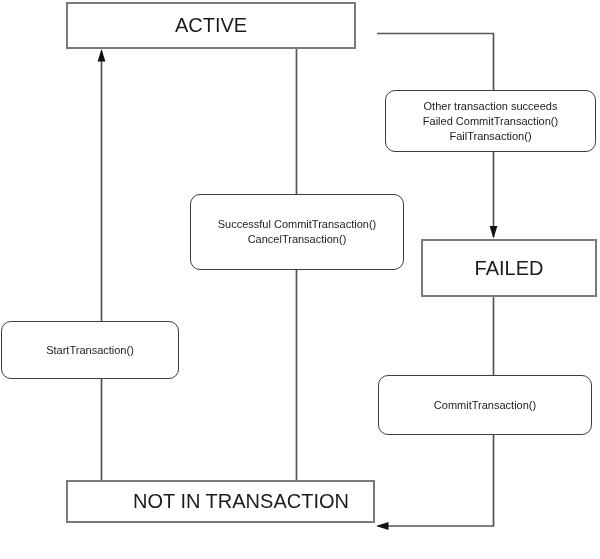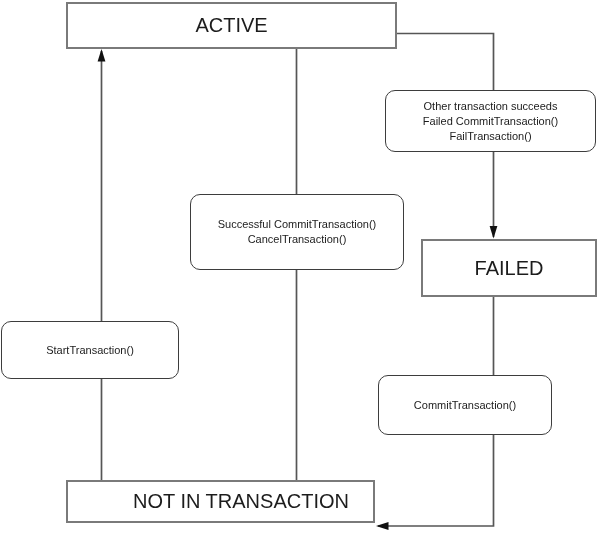--- a/index.html
+++ b/index.html
@@ -46,28 +46,28 @@
     flex-direction: column;
     align-items: center;
     justify-content: center;
     font-size: 11px;
     line-height: 15px;
     color: #1c1c1c;
     text-align: center;
     white-space: nowrap;
     margin-top: 8px;
   }
-  #state-active            { left: 66px;  top: 2px;   width: 331px; height: 47px; }
+  #state-active            { left: 66px;  top: 2px;   width: 290px; height: 47px; }
   #state-failed            { left: 421px; top: 239px; width: 176px; height: 58px; }
   #state-not-in-transaction{ left: 66px;  top: 480px; width: 309px; height: 43px; padding-left: 41px; }
 
   #label-fail-reasons      { left: 385px; top: 82px;  width: 211px; height: 62px; }
   #label-leave-active      { left: 190px; top: 186px; width: 214px; height: 76px; }
   #label-start             { left: 1px;   top: 313px; width: 178px; height: 58px; }
-  #label-commit-failed     { left: 378px; top: 367px; width: 174px; height: 60px; }
+  #label-commit-failed     { left: 378px; top: 367px; width: 214px; height: 60px; }
 
   .line { stroke: #565656; stroke-width: 1.7; fill: none; }
   .arrowhead { fill: #111111; stroke: none; }
 </style>
 </head>
 <body>
 
 <div id="canvas">
 
   <svg id="connectors" viewBox="0 0 600 559" xmlns="http://www.w3.org/2000/svg">

